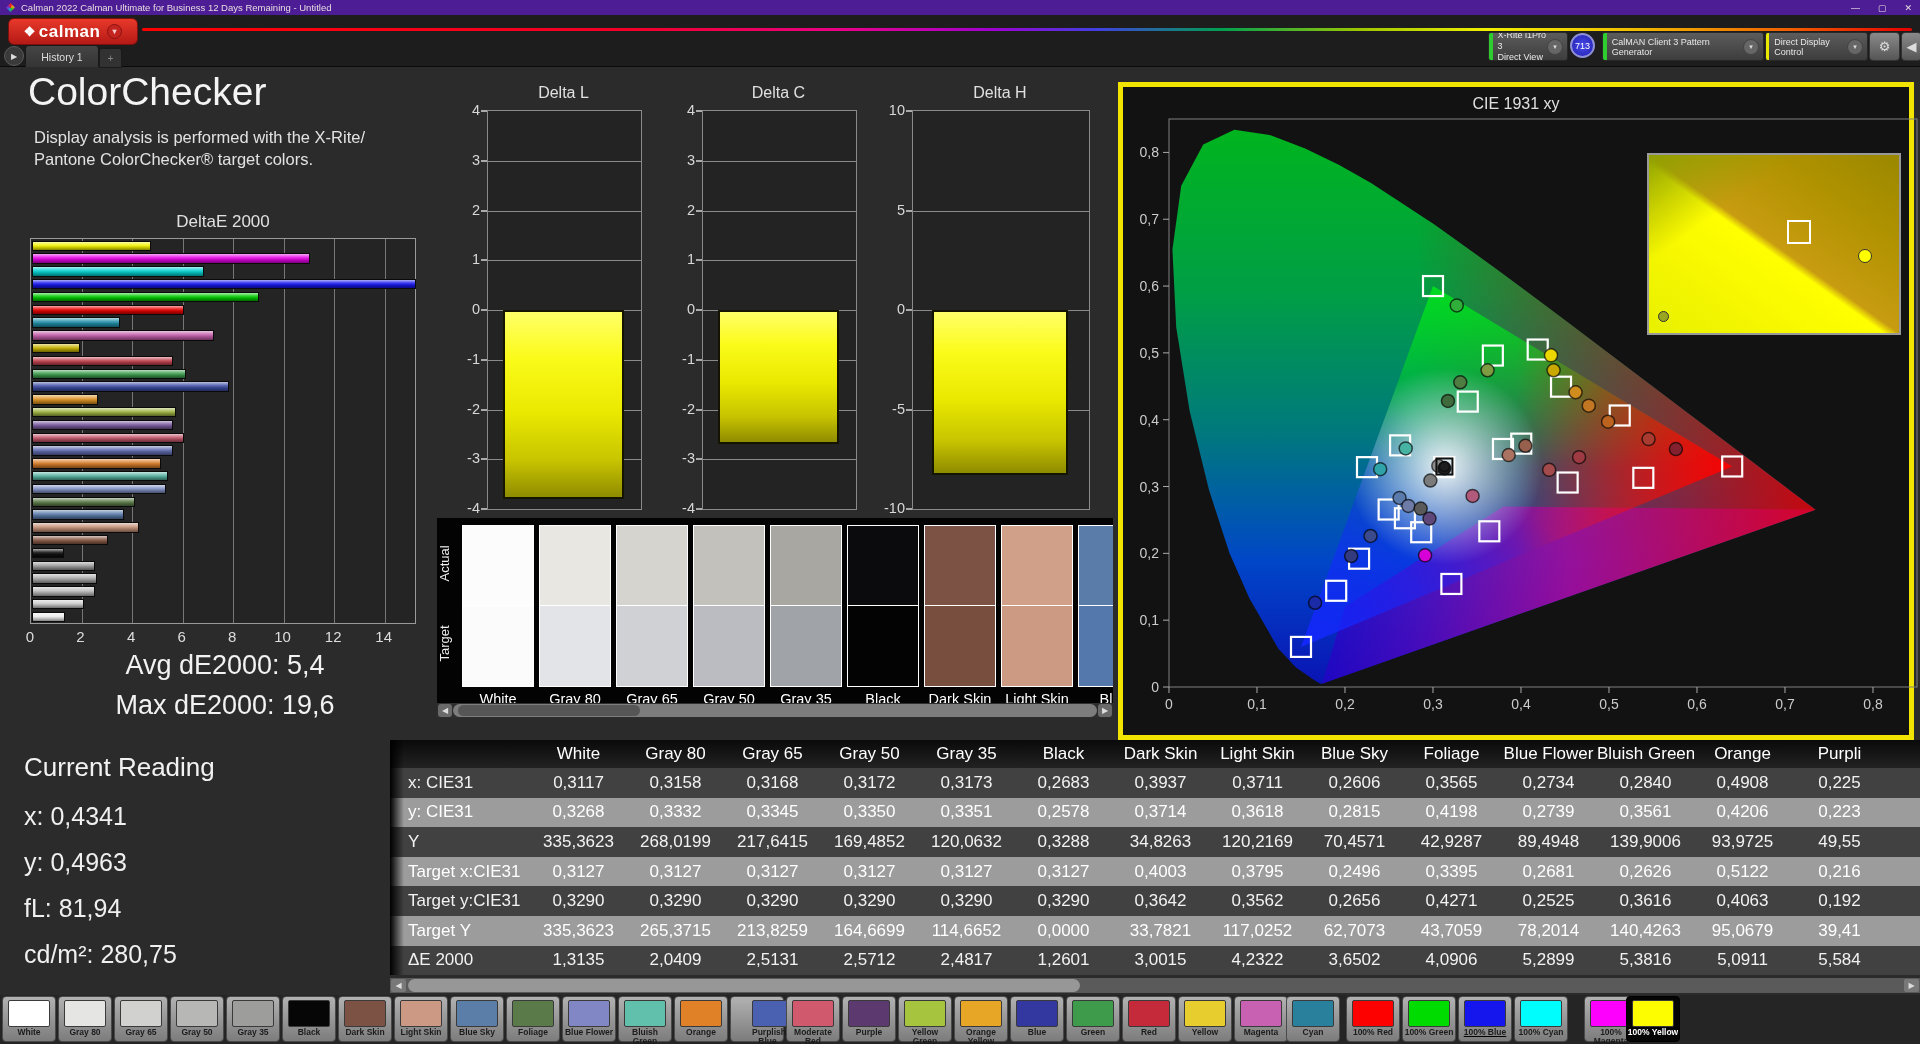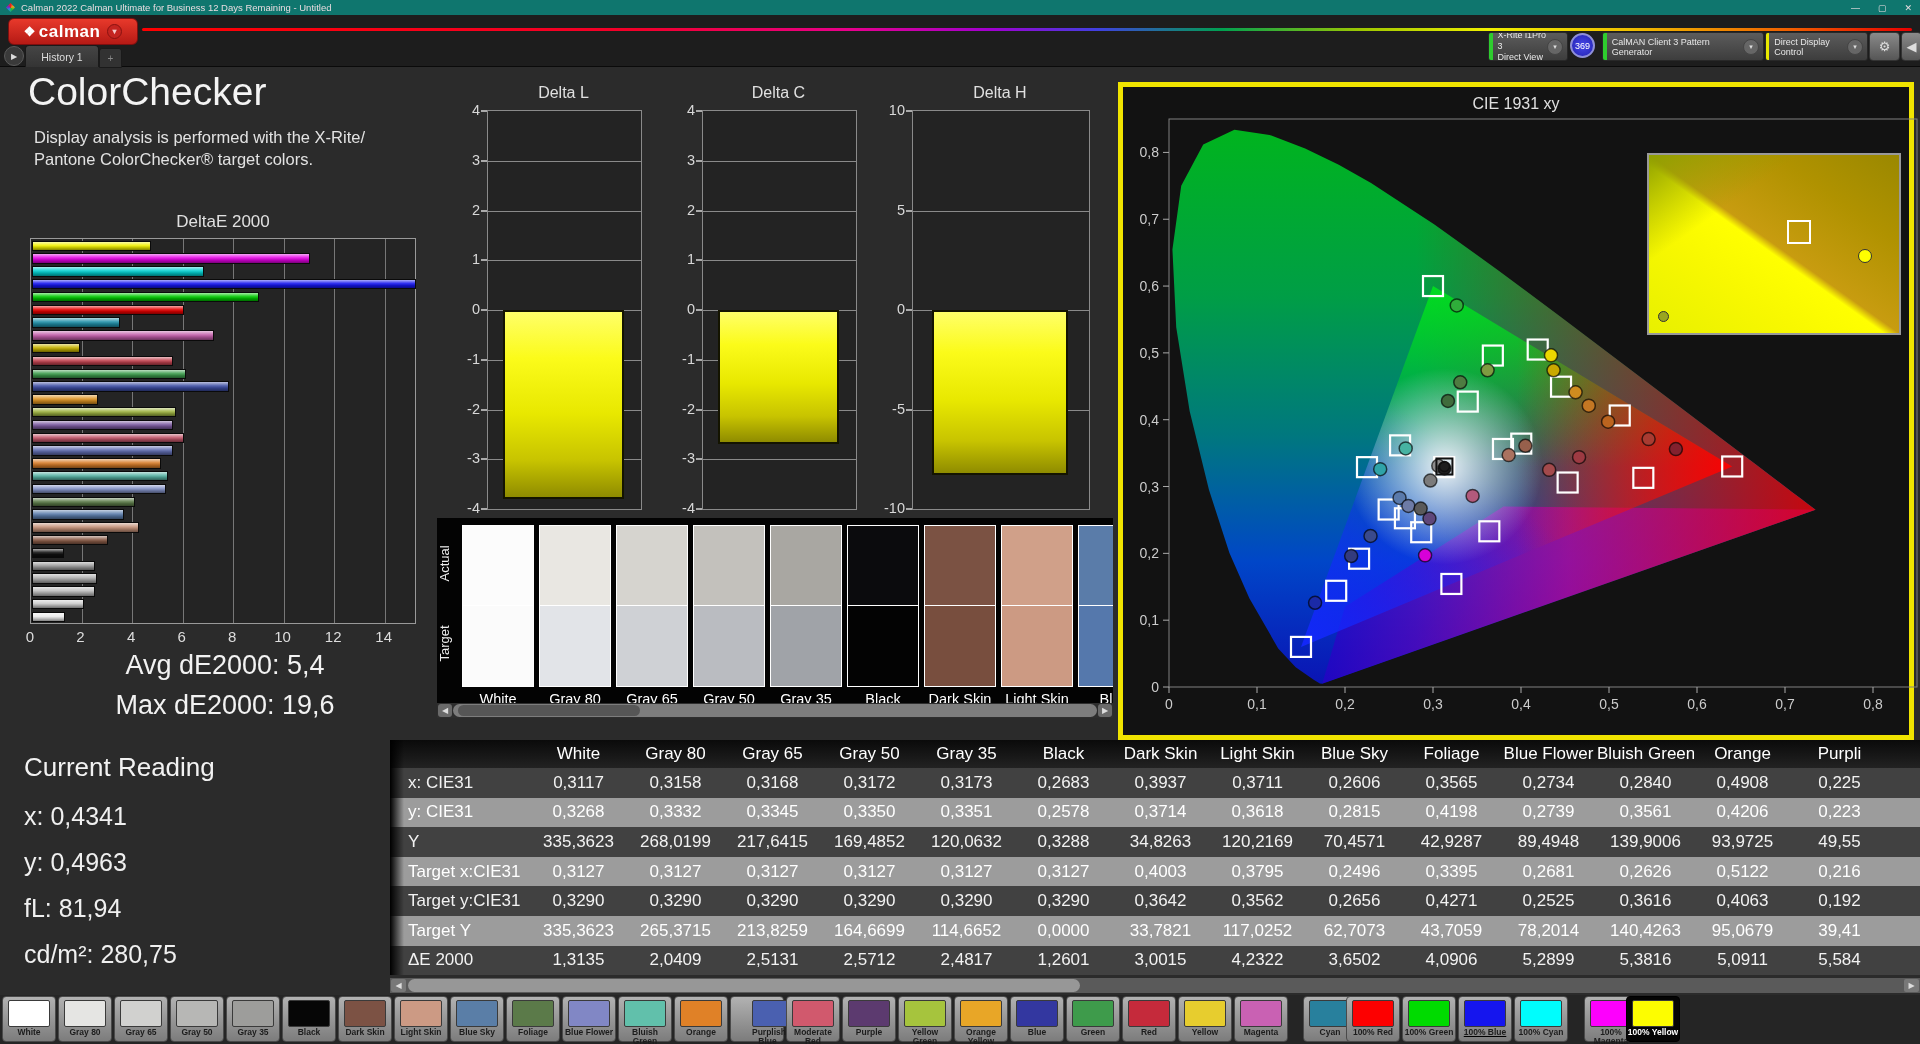--- a/index.html
+++ b/index.html
@@ -1,18 +1,18 @@
 <!DOCTYPE html>
 <html><head>
 <meta charset="utf-8">
 <style>
   html,body{margin:0;padding:0;width:1920px;height:1044px;overflow:hidden;background:#2b2b2b;
     font-family:"Liberation Sans",sans-serif;-webkit-font-smoothing:antialiased;}
   
-  .titlebar{position:absolute;left:0;top:0;width:1920px;height:15px;background:#0f766e;color:#e8dce0;
+  .titlebar{position:absolute;left:0;top:0;width:1920px;height:15px;background:#4c1d95;color:#e8dce0;
     font-size:9.5px;display:flex;align-items:center;}
   .cal-ico{width:9px;height:9px;margin:0 6px 0 6px;
     background:conic-gradient(#e82020,#f0a020,#20c020,#2090e0,#8020c0,#e82020);
     clip-path:polygon(50% 0,100% 50%,50% 100%,0 50%);}
   .win-controls{position:absolute;right:8px;top:0;height:15px;display:flex;gap:18px;align-items:center;font-size:9px;color:#e8dce0;}
   
   .header{position:absolute;left:0;top:15px;width:1920px;height:51px;background:#1d1d1d;border-bottom:1px solid #0a0a0a;}
   .logo-btn{position:absolute;left:8px;top:3px;width:128px;height:25px;border-radius:6px;
     background:linear-gradient(180deg,#e8392b,#b51a15);border:1px solid #7d0f0f;display:flex;align-items:center;justify-content:center;
     color:#fff;font-size:17px;font-weight:bold;letter-spacing:.5px;}
@@ -128,21 +128,21 @@
   </div>
   <div class="rainbow"></div>
 
   <div class="dd" style="left:1488px;width:78px;">
     <span class="bar" style="background:#2ecc2e;"></span>
     <span style="line-height:1.25;">
       <span>X-Rite i1Pro 3</span><br><span>Direct View</span>
     </span>
     <span class="chev">▾</span>
   </div>
-  <div class="badge" style="left:1570px;">369</div>
+  <div class="badge" style="left:1570px;">713</div>
   <div class="dd" style="left:1602px;width:160px;">
     <span class="bar" style="background:#2ecc2e;"></span>
     <span>CalMAN Client 3 Pattern Generator</span>
     <span class="chev">▾</span>
   </div>
   <div class="dd" style="left:1765px;width:101px;">
     <span class="bar" style="background:#e8e800;"></span>
     <span>Direct Display Control</span>
     <span class="chev">▾</span>
   </div>
@@ -742,21 +742,21 @@
       <div class="lab">Red</div>
     </div>
     <div class="sw-btn" style="left: 1178px;">
       <div class="chip" style="background: rgb(231, 205, 46);"></div>
       <div class="lab">Yellow</div>
     </div>
     <div class="sw-btn" style="left: 1234px;">
       <div class="chip" style="background: rgb(201, 97, 179);"></div>
       <div class="lab">Magenta</div>
     </div>
-    <div class="sw-btn" style="left: 1286px; margin-left: 17px;">
+    <div class="sw-btn" style="left: 1286px;">
       <div class="chip" style="background: rgb(40, 128, 157);"></div>
       <div class="lab">Cyan</div>
     </div>
     <div class="sw-btn" style="left: 1346px;">
       <div class="chip" style="background: rgb(253, 0, 0);"></div>
       <div class="lab">100% Red</div>
     </div>
     <div class="sw-btn" style="left: 1402px;">
       <div class="chip" style="background: rgb(0, 219, 0);"></div>
       <div class="lab">100% Green</div>

